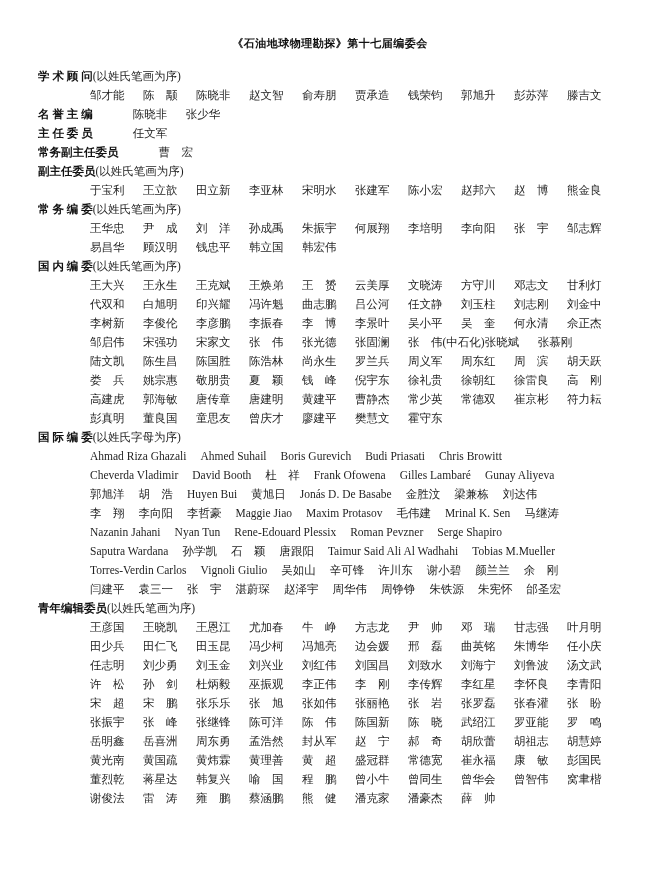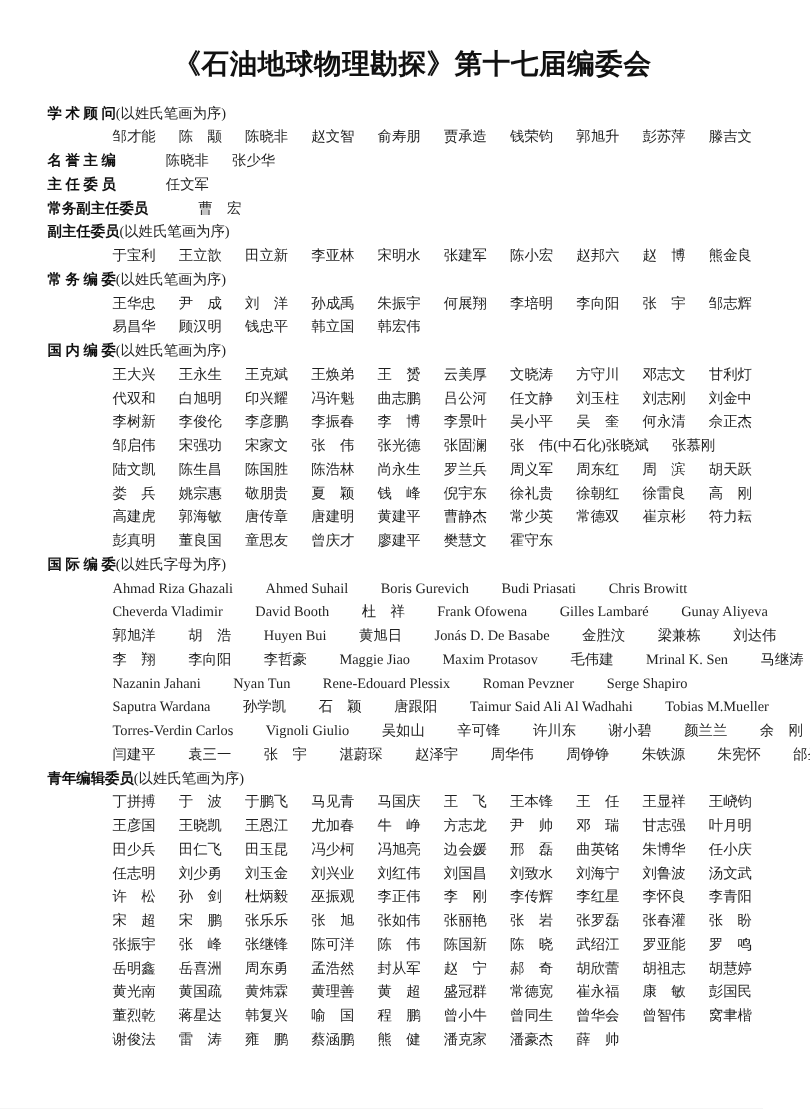--- a/index.html
+++ b/index.html
@@ -3,38 +3,38 @@
 <meta charset="utf-8">
 <style>
   html,body{margin:0;padding:0;background:#e8e8e8;}
   .page{
     width:648px;height:887px;background:#ffffff;box-sizing:border-box;
     padding:30px 26px 0 38px;overflow:hidden;
     font-family:"Liberation Serif","DejaVu Serif",serif;
     font-size:11.5px;color:#1f1f1f;
   }
   .title{
-    text-align:center;font-weight:700;font-size:22px;
+    text-align:center;font-weight:700;font-size:11px;
     font-family:"Liberation Sans","DejaVu Sans",sans-serif;
     margin:6px 0 16px 0;letter-spacing:.5px;color:#111;
   }
   .section{margin:0;}
   .first-line{line-height:19px;white-space:nowrap;}
   .label{
     display:inline-block;min-width:52px;font-weight:700;color:#111;
     font-family:Liberation Serif, serif;
     white-space:nowrap;vertical-align:top;
   }
   .note{white-space:nowrap;}
   .rows{margin-left:52px;}
   .crow{display:flex;line-height:19px;}
   .cell{flex:0 0 auto;min-width:53px;white-space:nowrap;}
   .inline-names{display:inline-block;padding-left:40px;}
   .inline-names .cell{display:inline-block;}
-  .irow{display:flex;line-height:19px;column-gap:26px;}
+  .irow{display:flex;line-height:19px;column-gap:14px;}
   .icell{flex:0 0 auto;white-space:nowrap;}
 </style>
 </head>
 <body>
 
 <div class="page">
   <div class="title">《石油地球物理勘探》第十七届编委会</div>
   <div>
       <div class="section">
         <div class="first-line"><span class="label">学 术 顾 问</span><span class="note">(以姓氏笔画为序)</span></div>
@@ -274,32 +274,20 @@
             <span class="icell">朱铁源</span>
             <span class="icell">朱宪怀</span>
             <span class="icell">邰圣宏</span>
           </div>
         </div>
       </div>
       <div class="section">
         <div class="first-line"><span class="label">青年编辑委员</span><span class="note">(以姓氏笔画为序)</span></div>
         <div class="rows">
           <div class="crow">
-            <span class="cell">丁拼搏</span>
-            <span class="cell">于　波</span>
-            <span class="cell">于鹏飞</span>
-            <span class="cell">马见青</span>
-            <span class="cell">马国庆</span>
-            <span class="cell">王　飞</span>
-            <span class="cell">王本锋</span>
-            <span class="cell">王　任</span>
-            <span class="cell">王显祥</span>
-            <span class="cell">王峣钧</span>
-          </div>
-          <div class="crow">
             <span class="cell">王彦国</span>
             <span class="cell">王晓凯</span>
             <span class="cell">王恩江</span>
             <span class="cell">尤加春</span>
             <span class="cell">牛　峥</span>
             <span class="cell">方志龙</span>
             <span class="cell">尹　帅</span>
             <span class="cell">邓　瑞</span>
             <span class="cell">甘志强</span>
             <span class="cell">叶月明</span>

